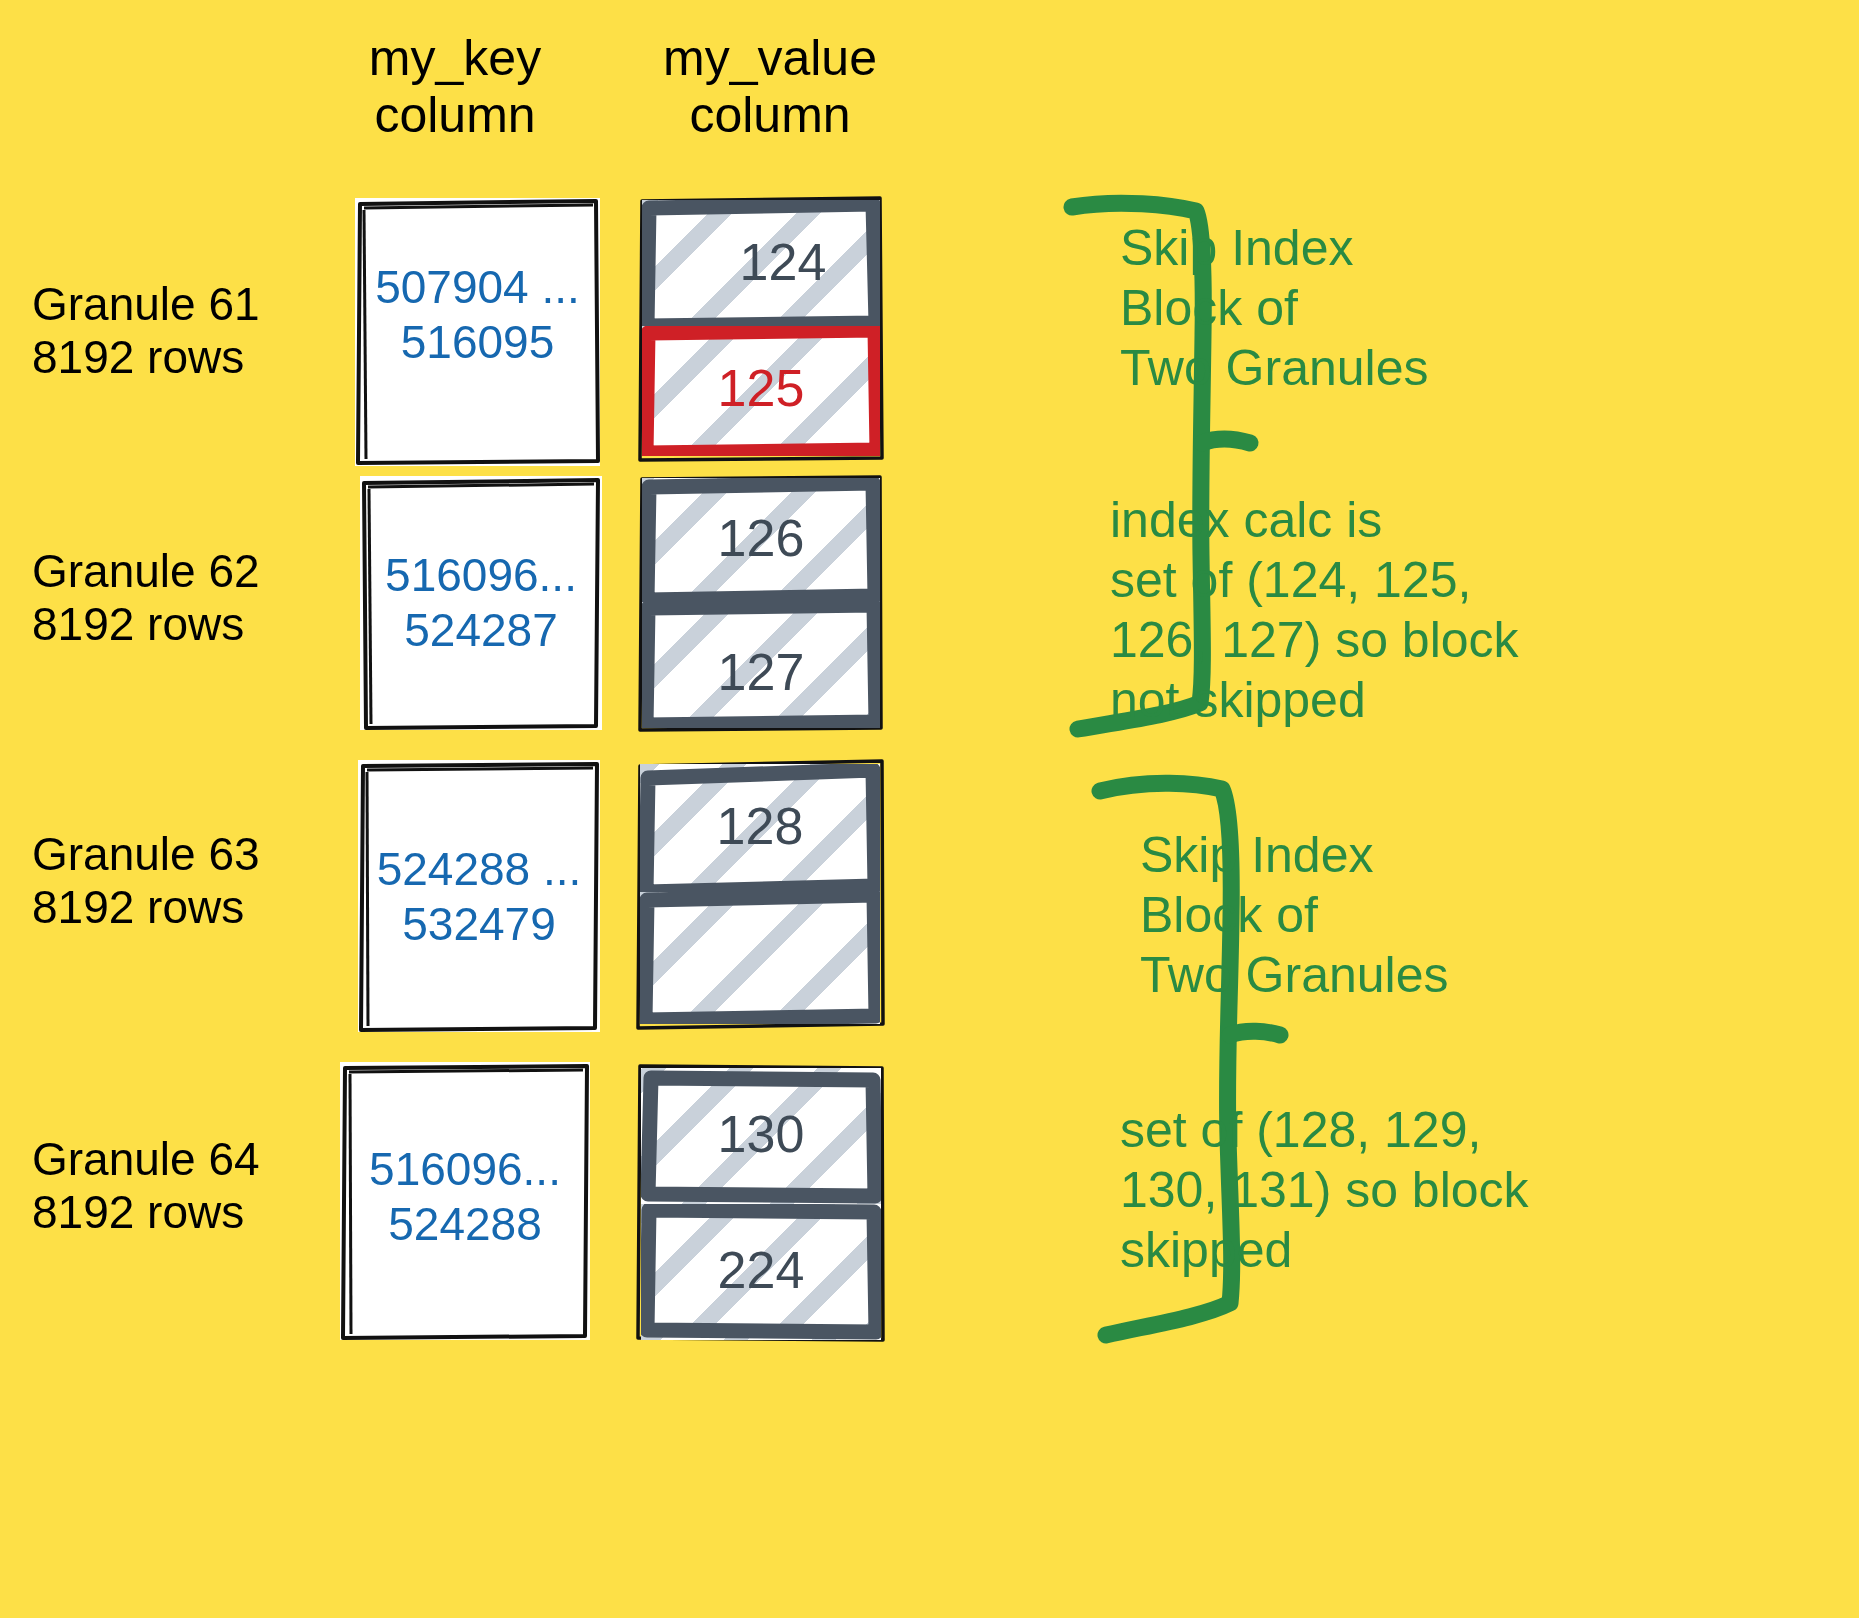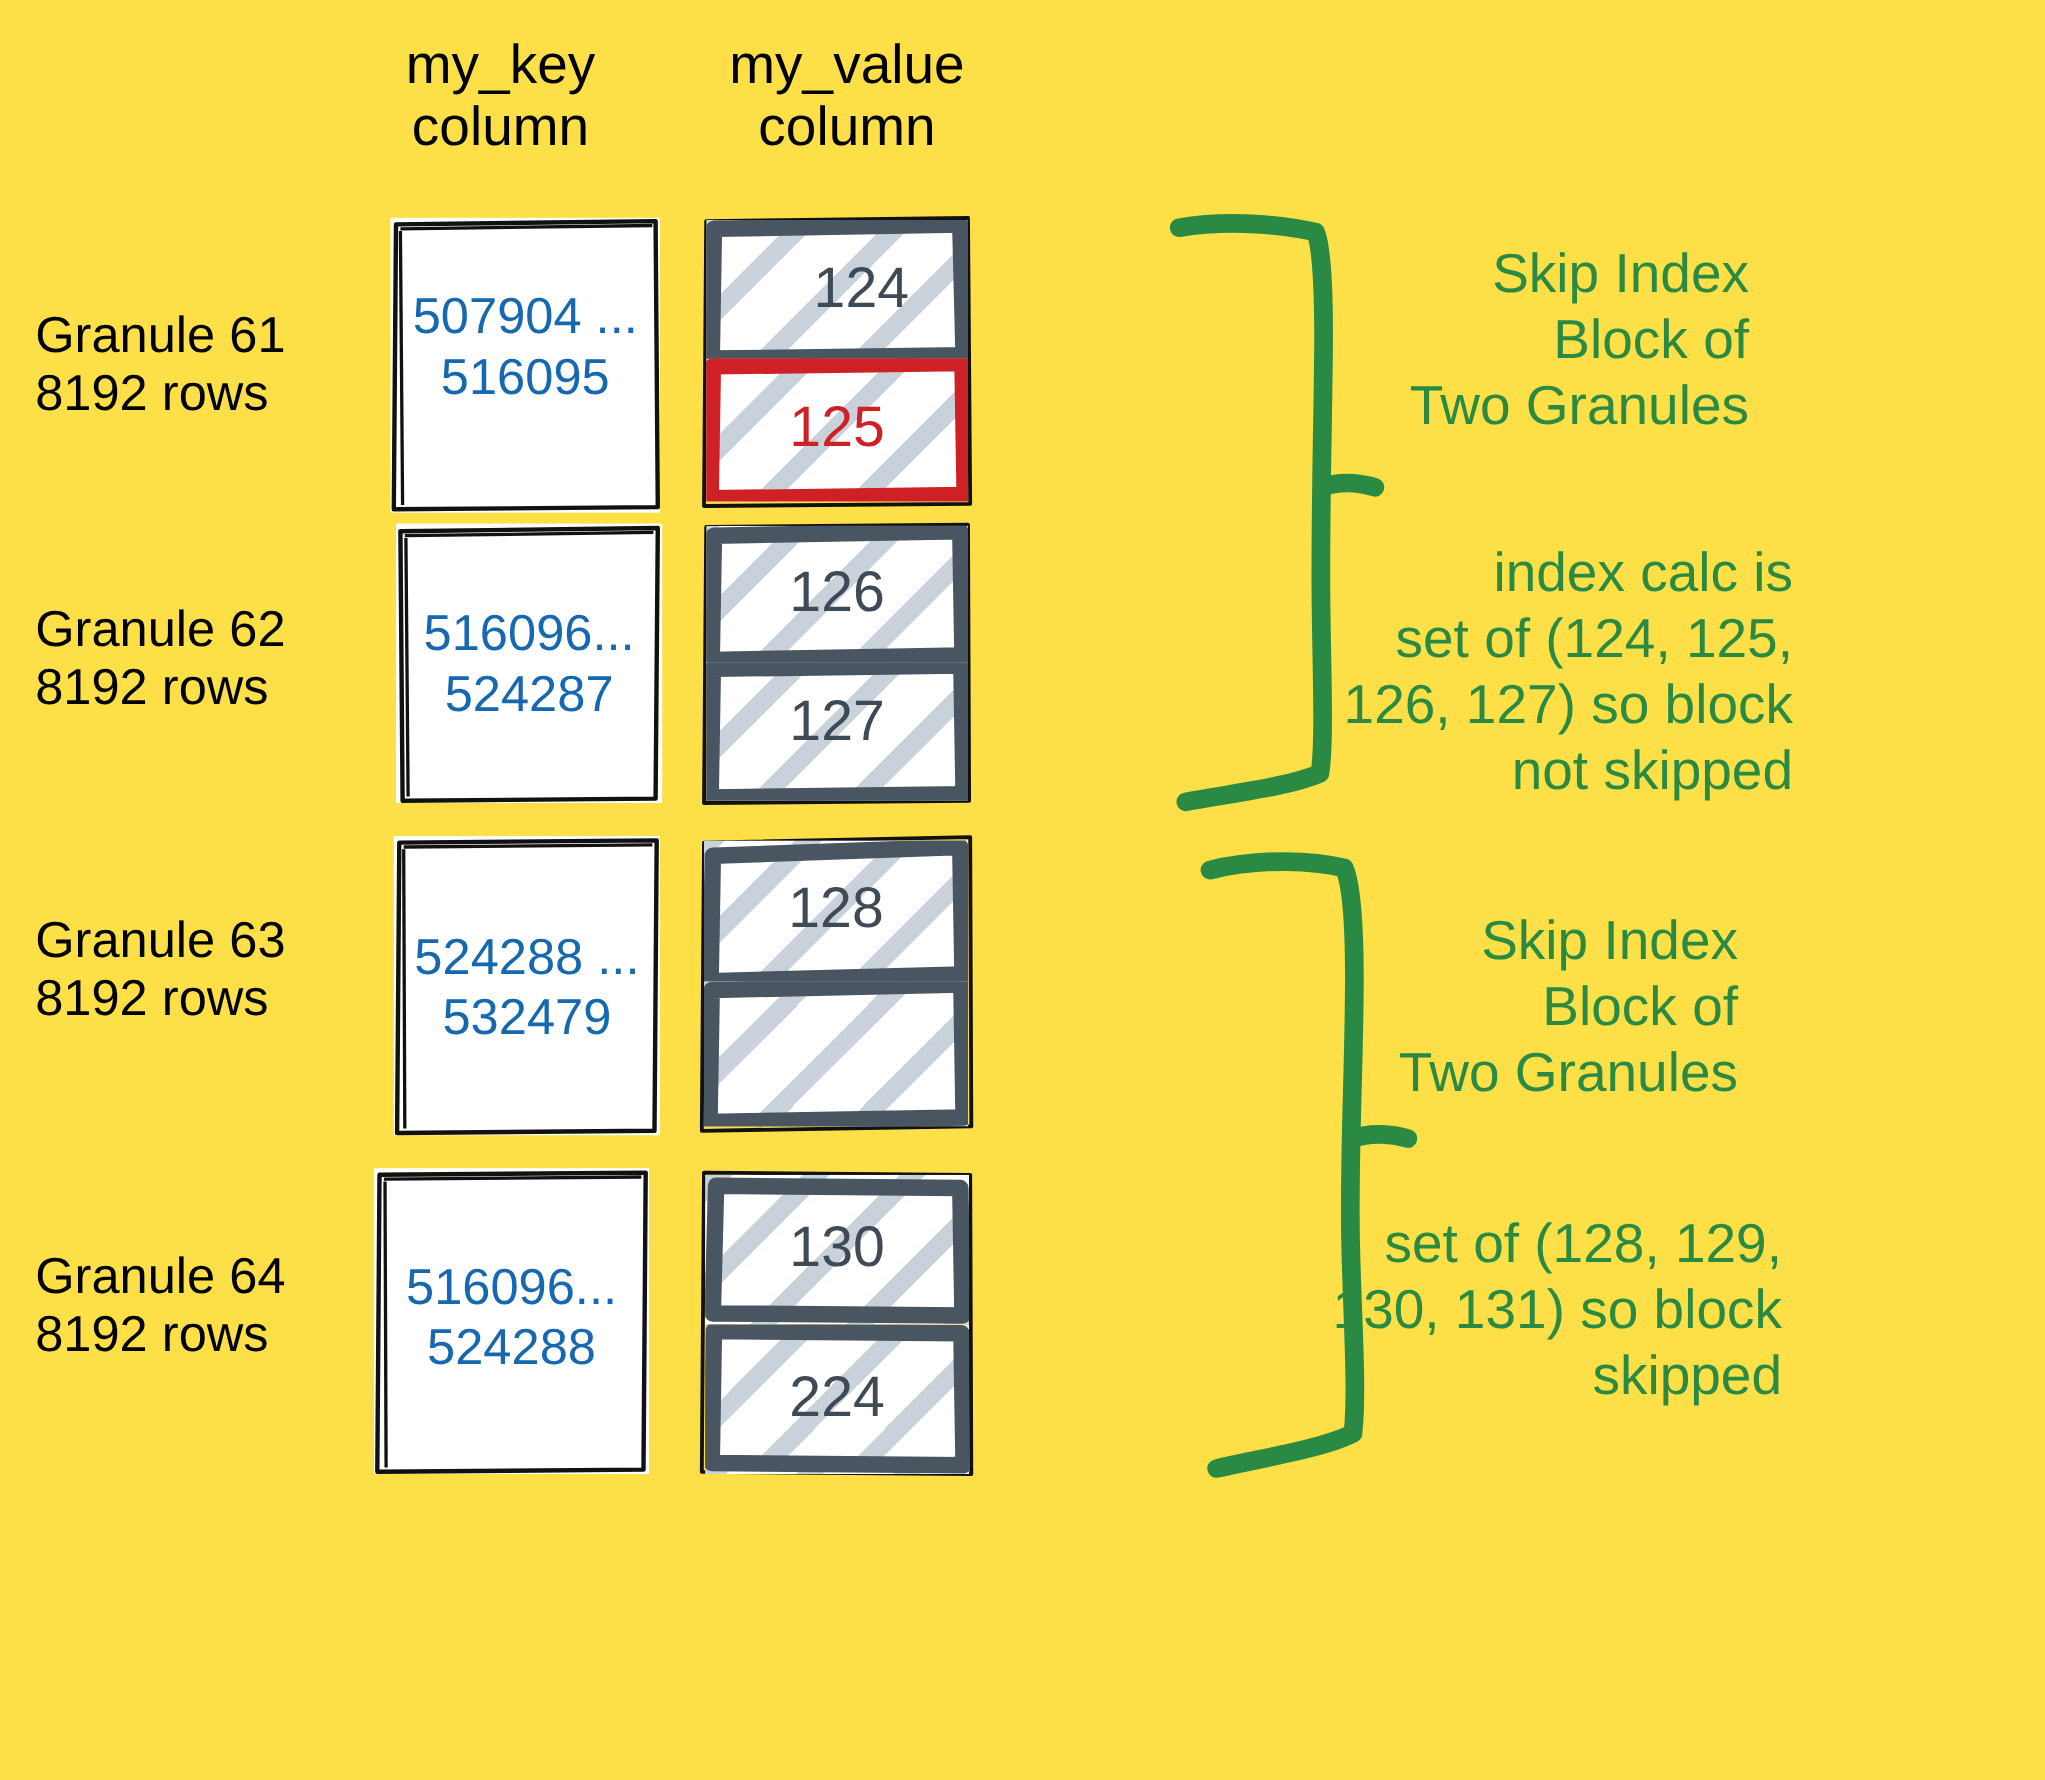--- a/index.html
+++ b/index.html
@@ -85,21 +85,21 @@
     color:#3e4a56;
     z-index:5;
   }
   .vcell.hl .num{color:#cf2026;}
 
   
   .green-text{
     color:#2a8a43;
     font-size:50px;
     line-height:1.2;
-    text-align:right;
+    text-align:left;
     white-space:pre-line;
   }
   .brace svg{display:block;overflow:visible;}
 </style>
 </head>
 <body>
 
 <div id="canvas">
 
   <div class="abs col-header" style="left:330px; top:30px; width:250px;">my_key
@@ -167,21 +167,21 @@
         <path d="M7,9 L231,5 L233,118 L5,122 Z" fill="none" stroke="#4a5562" stroke-width="15" stroke-linejoin="round" stroke-linecap="round"></path>
       </svg>
       <div class="num" style="top:30px;">126</div>
     </div>
 
     <div class="vcell" style="left:4px; top:128px; width:238px; height:126px;">
       <div class="hatch" style="background-position:0 -128px;"></div>
       <svg class="brd" viewBox="0 0 238 126" preserveAspectRatio="none" aria-hidden="true">
         <path d="M6,6 L232,3 L234,120 L4,123 Z" fill="none" stroke="#4a5562" stroke-width="15" stroke-linejoin="round" stroke-linecap="round"></path>
       </svg>
-      <div class="num" style="top:24px;">127</div>
+      <div class="num" style="top:40px;">127</div>
     </div>
   </div>
 
   <div class="abs granule-label" style="left:32px; top:828px; width:290px;">Granule 63
 8192 rows</div>
 
   <div class="abs key-box" style="left:358px; top:760px; width:242px; height:272px;">
     <svg viewBox="0 0 242 272" preserveAspectRatio="none" aria-hidden="true">
       <path d="M5,6 L239,4 L237,268 L3,270 Z" fill="#fff" stroke="#111" stroke-width="4" stroke-linejoin="round"></path>
       <path d="M9,10 L235,8" fill="none" stroke="#111" stroke-width="3"></path>

